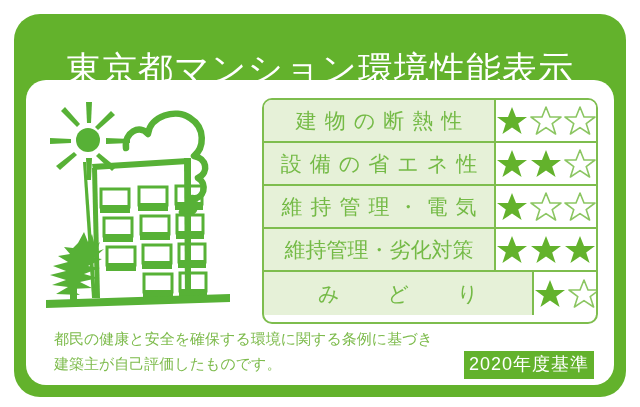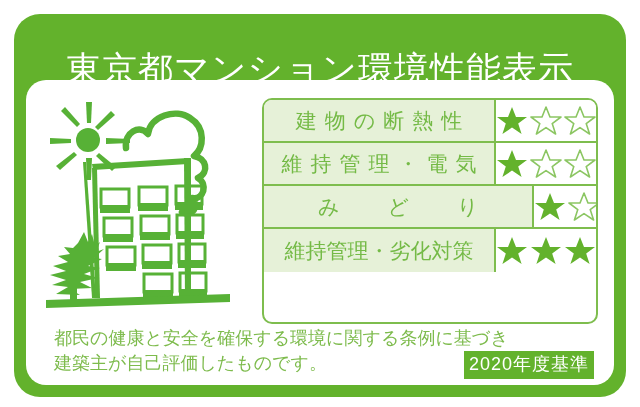--- a/index.html
+++ b/index.html
@@ -126,21 +126,21 @@
     left: 0;
     top: 246px;
     width: 588px;
     height: 59px;
   }
   #footer-text {
     position: absolute;
     left: 28px;
     top: 0px;
     color: #7DBB4C;
-    font-size: 18px;
+    font-size: 15px;
     line-height: 25px;
     white-space: pre;
   }
   #standard-badge {
     position: absolute;
     right: 20px;
     top: 25px;
     background: #63B22C;
     color: #ffffff;
     font-size: 18px;
@@ -236,55 +236,69 @@
             </svg>
             <svg class="star-slot" viewBox="0 0 32 32">
               <path d="M16 2 L20 12 L31 12 L22.2 18.6 L25.6 29 L16 22.6 L6.4 29 L9.8 18.6 L1 12 L12 12 Z" fill="none" stroke="#8CC663" stroke-width="1.6" stroke-linejoin="round"></path>
             </svg>
             <svg class="star-slot" viewBox="0 0 32 32">
               <path d="M16 2 L20 12 L31 12 L22.2 18.6 L25.6 29 L16 22.6 L6.4 29 L9.8 18.6 L1 12 L12 12 Z" fill="none" stroke="#8CC663" stroke-width="1.6" stroke-linejoin="round"></path>
             </svg>
           </div>
       </div>
       <div class="rating-row">
+        <div class="rating-label spread">設備の省エネ性</div>
+        <div class="rating-stars">
+            <svg class="star-slot" viewBox="0 0 32 32">
+              <path d="M16 2 L20 12 L31 12 L22.2 18.6 L25.6 29 L16 22.6 L6.4 29 L9.8 18.6 L1 12 L12 12 Z" fill="#63B22C"></path>
+            </svg>
+            <svg class="star-slot" viewBox="0 0 32 32">
+              <path d="M16 2 L20 12 L31 12 L22.2 18.6 L25.6 29 L16 22.6 L6.4 29 L9.8 18.6 L1 12 L12 12 Z" fill="#63B22C"></path>
+            </svg>
+            <svg class="star-slot" viewBox="0 0 32 32">
+              <path d="M16 2 L20 12 L31 12 L22.2 18.6 L25.6 29 L16 22.6 L6.4 29 L9.8 18.6 L1 12 L12 12 Z" fill="none" stroke="#8CC663" stroke-width="1.6" stroke-linejoin="round"></path>
+            </svg>
+          </div>
+      </div>
+      <div class="rating-row">
         <div class="rating-label spread">維持管理・電気</div>
         <div class="rating-stars">
             <svg class="star-slot" viewBox="0 0 32 32">
               <path d="M16 2 L20 12 L31 12 L22.2 18.6 L25.6 29 L16 22.6 L6.4 29 L9.8 18.6 L1 12 L12 12 Z" fill="#63B22C"></path>
             </svg>
             <svg class="star-slot" viewBox="0 0 32 32">
               <path d="M16 2 L20 12 L31 12 L22.2 18.6 L25.6 29 L16 22.6 L6.4 29 L9.8 18.6 L1 12 L12 12 Z" fill="none" stroke="#8CC663" stroke-width="1.6" stroke-linejoin="round"></path>
             </svg>
             <svg class="star-slot" viewBox="0 0 32 32">
               <path d="M16 2 L20 12 L31 12 L22.2 18.6 L25.6 29 L16 22.6 L6.4 29 L9.8 18.6 L1 12 L12 12 Z" fill="none" stroke="#8CC663" stroke-width="1.6" stroke-linejoin="round"></path>
             </svg>
           </div>
       </div>
       <div class="rating-row">
+        <div class="rating-label">維持管理・劣化対策</div>
+        <div class="rating-stars">
+            <svg class="star-slot" viewBox="0 0 32 32">
+              <path d="M16 2 L20 12 L31 12 L22.2 18.6 L25.6 29 L16 22.6 L6.4 29 L9.8 18.6 L1 12 L12 12 Z" fill="#63B22C"></path>
+            </svg>
+            <svg class="star-slot" viewBox="0 0 32 32">
+              <path d="M16 2 L20 12 L31 12 L22.2 18.6 L25.6 29 L16 22.6 L6.4 29 L9.8 18.6 L1 12 L12 12 Z" fill="#63B22C"></path>
+            </svg>
+            <svg class="star-slot" viewBox="0 0 32 32">
+              <path d="M16 2 L20 12 L31 12 L22.2 18.6 L25.6 29 L16 22.6 L6.4 29 L9.8 18.6 L1 12 L12 12 Z" fill="#63B22C"></path>
+            </svg>
+          </div>
+      </div>
+      <div class="rating-row">
         <div class="rating-label wide">みどり</div>
         <div class="rating-stars">
             <svg class="star-slot" viewBox="0 0 32 32">
               <path d="M16 2 L20 12 L31 12 L22.2 18.6 L25.6 29 L16 22.6 L6.4 29 L9.8 18.6 L1 12 L12 12 Z" fill="#63B22C"></path>
             </svg>
             <svg class="star-slot" viewBox="0 0 32 32">
               <path d="M16 2 L20 12 L31 12 L22.2 18.6 L25.6 29 L16 22.6 L6.4 29 L9.8 18.6 L1 12 L12 12 Z" fill="none" stroke="#8CC663" stroke-width="1.6" stroke-linejoin="round"></path>
-            </svg>
-          </div>
-      </div>
-      <div class="rating-row">
-        <div class="rating-label">維持管理・劣化対策</div>
-        <div class="rating-stars">
-            <svg class="star-slot" viewBox="0 0 32 32">
-              <path d="M16 2 L20 12 L31 12 L22.2 18.6 L25.6 29 L16 22.6 L6.4 29 L9.8 18.6 L1 12 L12 12 Z" fill="#63B22C"></path>
-            </svg>
-            <svg class="star-slot" viewBox="0 0 32 32">
-              <path d="M16 2 L20 12 L31 12 L22.2 18.6 L25.6 29 L16 22.6 L6.4 29 L9.8 18.6 L1 12 L12 12 Z" fill="#63B22C"></path>
-            </svg>
-            <svg class="star-slot" viewBox="0 0 32 32">
-              <path d="M16 2 L20 12 L31 12 L22.2 18.6 L25.6 29 L16 22.6 L6.4 29 L9.8 18.6 L1 12 L12 12 Z" fill="#63B22C"></path>
             </svg>
           </div>
       </div>
     </div>
 
     <div id="footer-area">
       <div id="footer-text"><span>都民の健康と安全を確保する環境に関する条例に基づき</span>
 <span>建築主が自己評価したものです。</span></div>
       <div id="standard-badge">2020年度基準</div>
     </div>

